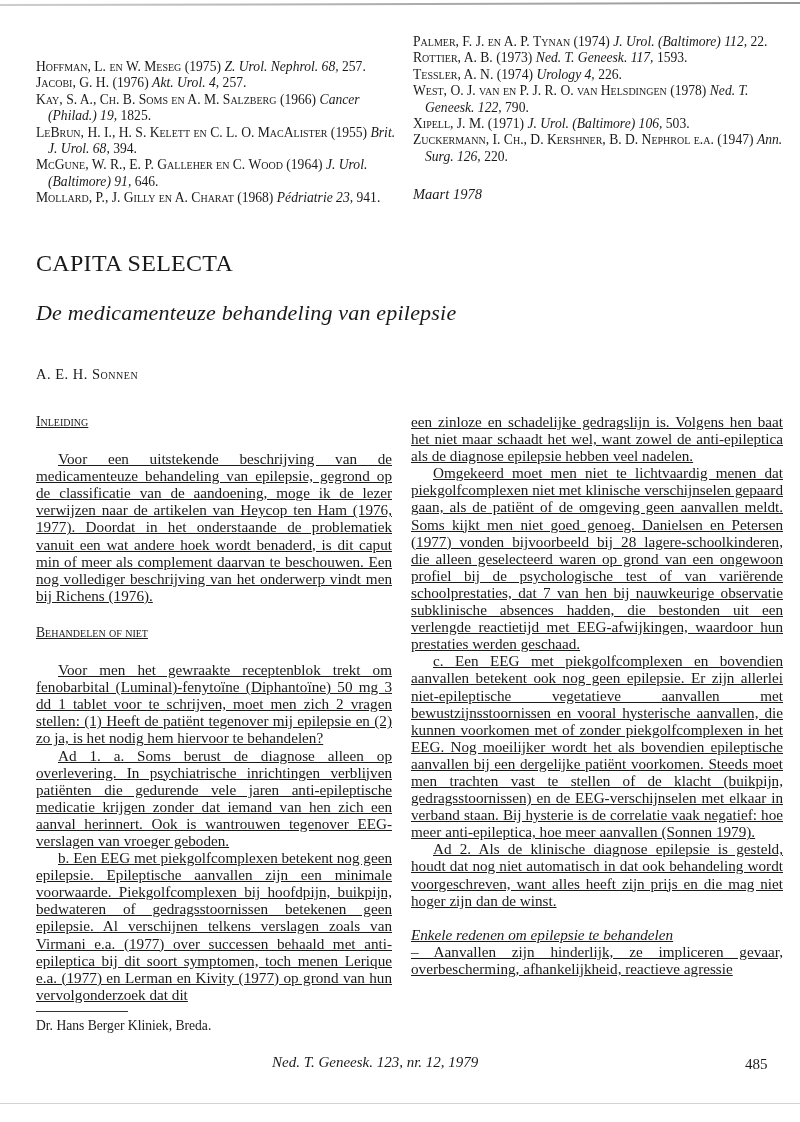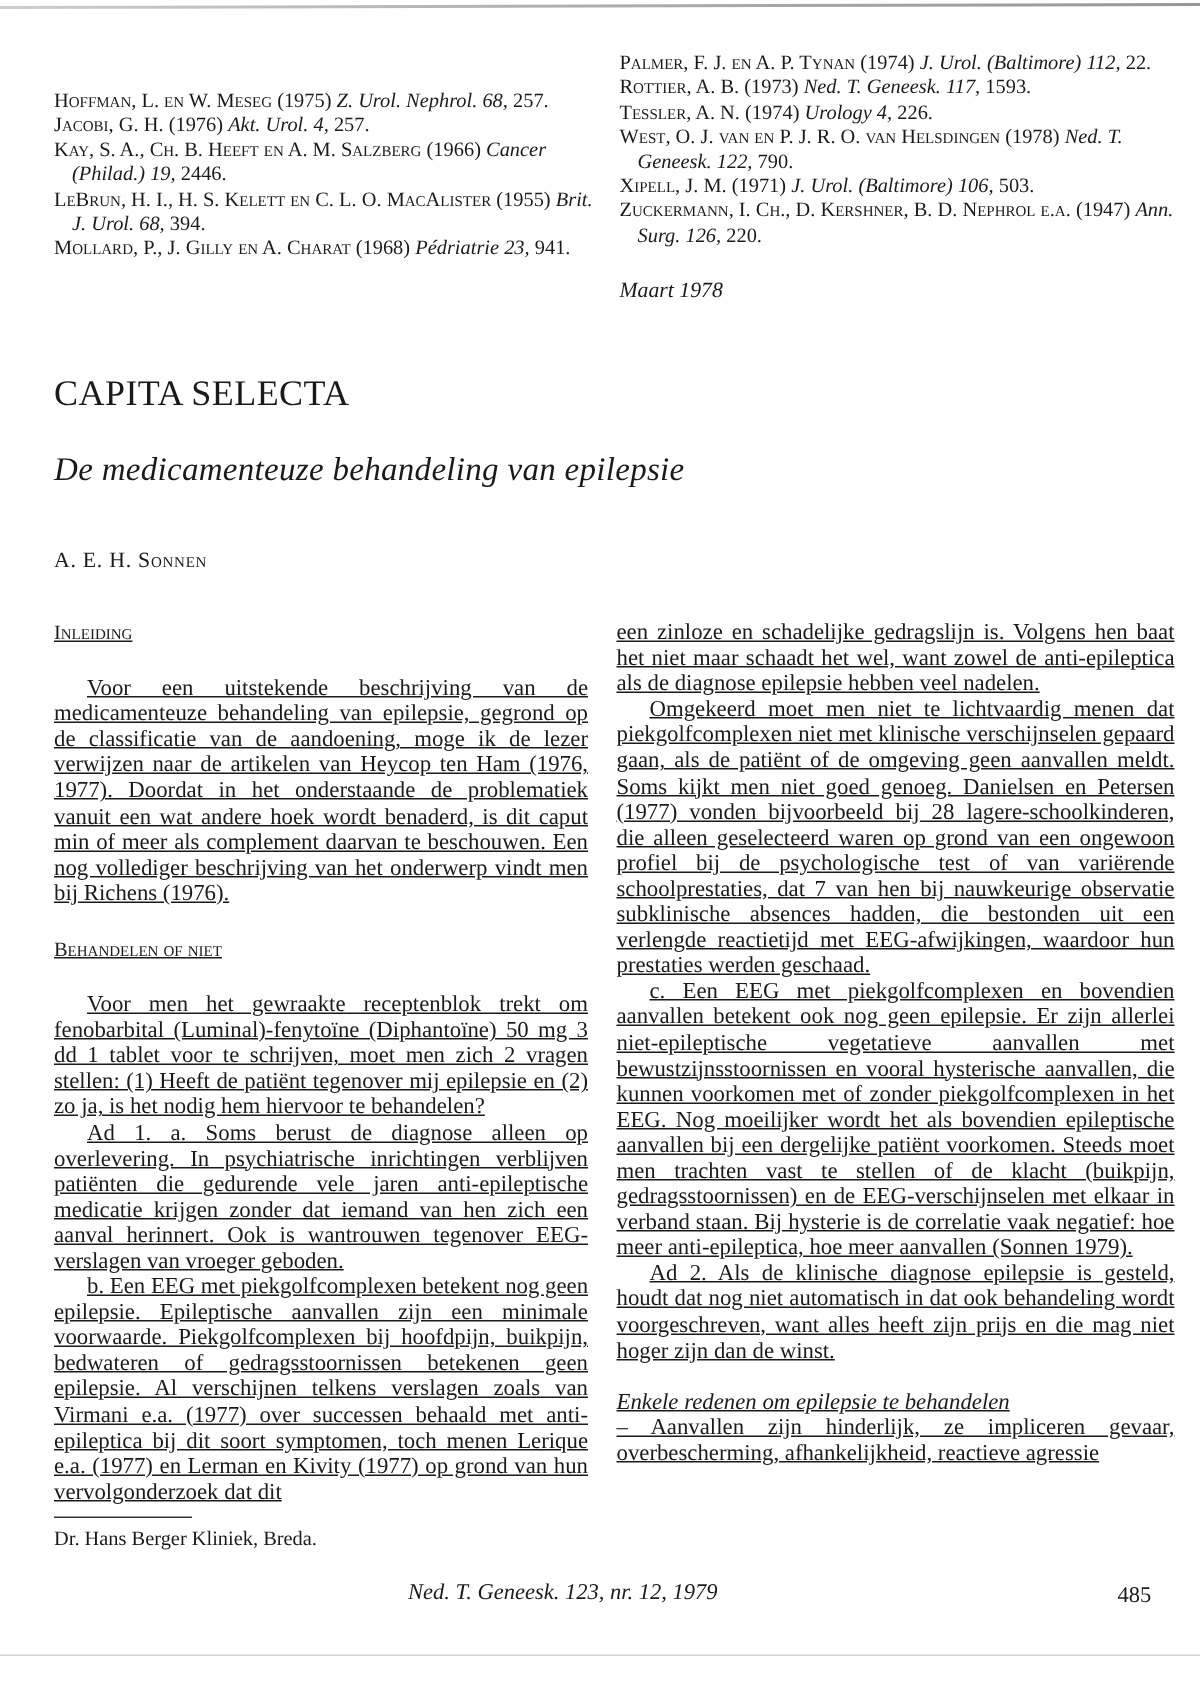--- a/index.html
+++ b/index.html
@@ -51,22 +51,23 @@
   .page-no { position: absolute; left: 745px; top: 1056px; font-size: 15px; }
 </style>
 </head>
 <body>
 
 <div class="scan-edge-top"></div>
 
 <div class="refs left">
   <p class="ref"><span class="sc">Hoffman, L. en W. Meseg</span> <span>(1975)</span> <span class="it">Z. Urol. Nephrol. 68,</span> <span>257.</span></p>
   <p class="ref"><span class="sc">Jacobi, G. H.</span> <span>(1976)</span> <span class="it">Akt. Urol. 4,</span> <span>257.</span></p>
-  <p class="ref"><span class="sc">Kay, S. A., Ch. B. Heeft en A. M. Salzberg</span> <span>(1966)</span> <span class="it">Cancer (Philad.) 19,</span> <span>2446.</span></p>
+  <p class="ref"><span class="sc">Kay, S. A., Ch. B. Soms en A. M. Salzberg</span> <span>(1966)</span> <span class="it">Cancer (Philad.) 19,</span> <span>1825.</span></p>
   <p class="ref"><span class="sc">LeBrun, H. I., H. S. Kelett en C. L. O. MacAlister</span> <span>(1955)</span> <span class="it">Brit. J. Urol. 68,</span> <span>394.</span></p>
+  <p class="ref"><span class="sc">McGune, W. R., E. P. Galleher en C. Wood</span> <span>(1964)</span> <span class="it">J. Urol. (Baltimore) 91,</span> <span>646.</span></p>
   <p class="ref"><span class="sc">Mollard, P., J. Gilly en A. Charat</span> <span>(1968)</span> <span class="it">Pédriatrie 23,</span> <span>941.</span></p>
 </div>
 
 <div class="refs right">
   <p class="ref"><span class="sc">Palmer, F. J. en A. P. Tynan</span> <span>(1974)</span> <span class="it">J. Urol. (Baltimore) 112,</span> <span>22.</span></p>
   <p class="ref"><span class="sc">Rottier, A. B.</span> <span>(1973)</span> <span class="it">Ned. T. Geneesk. 117,</span> <span>1593.</span></p>
   <p class="ref"><span class="sc">Tessler, A. N.</span> <span>(1974)</span> <span class="it">Urology 4,</span> <span>226.</span></p>
   <p class="ref"><span class="sc">West, O. J. van en P. J. R. O. van Helsdingen</span> <span>(1978)</span> <span class="it">Ned. T. Geneesk. 122,</span> <span>790.</span></p>
   <p class="ref"><span class="sc">Xipell, J. M.</span> <span>(1971)</span> <span class="it">J. Urol. (Baltimore) 106,</span> <span>503.</span></p>
   <p class="ref"><span class="sc">Zuckermann, I. Ch., D. Kershner, B. D. Nephrol e.a.</span> <span>(1947)</span> <span class="it">Ann. Surg. 126,</span> <span>220.</span></p>

